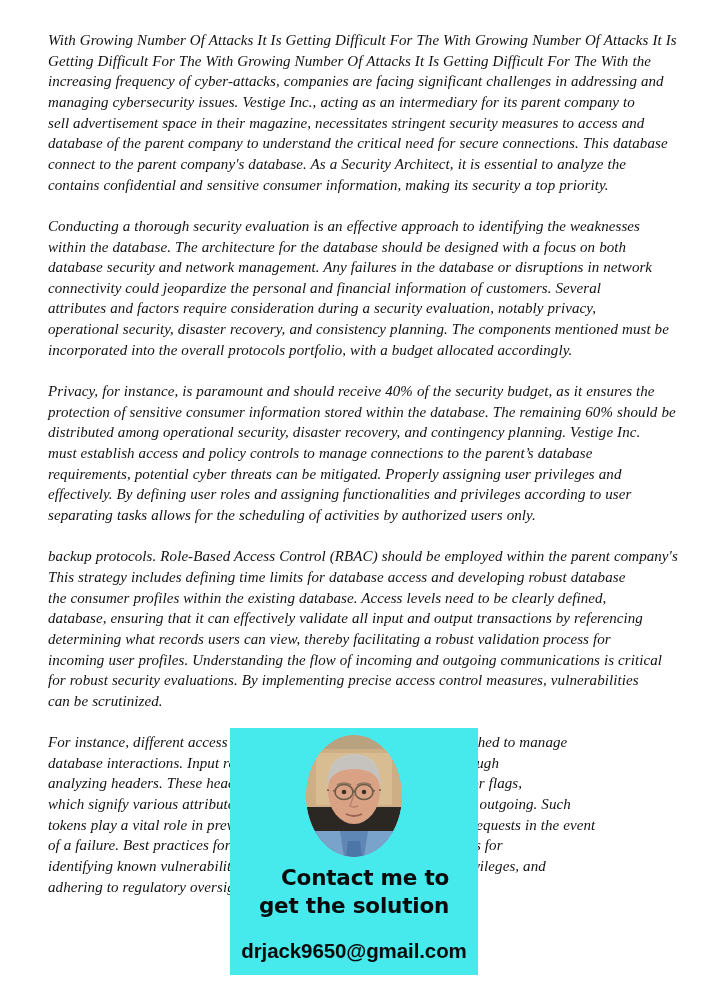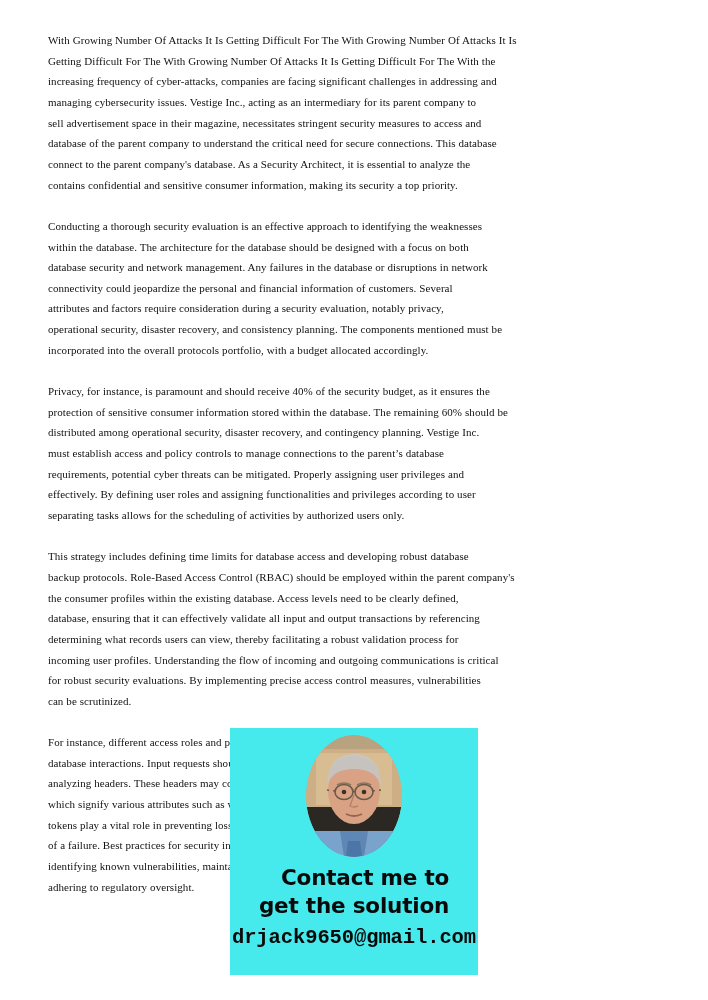--- a/index.html
+++ b/index.html
@@ -27,26 +27,27 @@
 
   #doc-body {
     position: absolute;
     left: 48px;
     top: 30px;
     width: 604px;
   }
 
   .para {
     margin: 0 0 20.6px 0;
-    font-size: 11px;
+    font-size: 15px;
     line-height: 20.65px;
     text-align: left;
     color: #111111;
     letter-spacing: 0.005em;
     word-spacing: 0.01em;
+    font-style: italic;
   }
 
   .para .ln {
     display: block;
     white-space: pre;
   }
 
   
   #contact-overlay {
     position: absolute;
@@ -88,27 +89,27 @@
     text-align: right;
     letter-spacing: -0.2px;
     white-space: nowrap;
   }
 
   #contact-headline {
     margin-top: 7px;
   }
 
   #contact-email {
-    font-family: Liberation Mono, monospace;
+    font-family: Liberation Sans, sans-serif;
     font-weight: bold;
     font-size: 20.5px;
     line-height: 26px;
     color: #0a0a0a;
     text-align: center;
-    margin-top: 5px;
+    margin-top: 18px;
     letter-spacing: -0.1px;
     white-space: nowrap;
   }
 </style>
 </head>
 <body>
 
 <div id="doc-page">
 
   <div id="doc-body">
@@ -135,22 +136,22 @@
     <p class="para">
         <span class="ln">Privacy, for instance, is paramount and should receive 40% of the security budget, as it ensures the</span>
         <span class="ln">protection of sensitive consumer information stored within the database. The remaining 60% should be</span>
         <span class="ln">distributed among operational security, disaster recovery, and contingency planning. Vestige Inc.</span>
         <span class="ln">must establish access and policy controls to manage connections to the parent’s database</span>
         <span class="ln">requirements, potential cyber threats can be mitigated. Properly assigning user privileges and</span>
         <span class="ln">effectively. By defining user roles and assigning functionalities and privileges according to user</span>
         <span class="ln">separating tasks allows for the scheduling of activities by authorized users only.</span>
       </p>
     <p class="para">
+        <span class="ln">backup protocols. Role-Based Access Control (RBAC) should be employed within the parent company's</span>
         <span class="ln">This strategy includes defining time limits for database access and developing robust database</span>
-        <span class="ln">backup protocols. Role-Based Access Control (RBAC) should be employed within the parent company's</span>
         <span class="ln">the consumer profiles within the existing database. Access levels need to be clearly defined,</span>
         <span class="ln">database, ensuring that it can effectively validate all input and output transactions by referencing</span>
         <span class="ln">determining what records users can view, thereby facilitating a robust validation process for</span>
         <span class="ln">incoming user profiles. Understanding the flow of incoming and outgoing communications is critical</span>
         <span class="ln">for robust security evaluations. By implementing precise access control measures, vulnerabilities</span>
         <span class="ln">can be scrutinized.</span>
       </p>
     <p class="para">
         <span class="ln">For instance, different access roles and permissions should be established to manage</span>
         <span class="ln">database interactions. Input requests should be verified primarily through</span>

